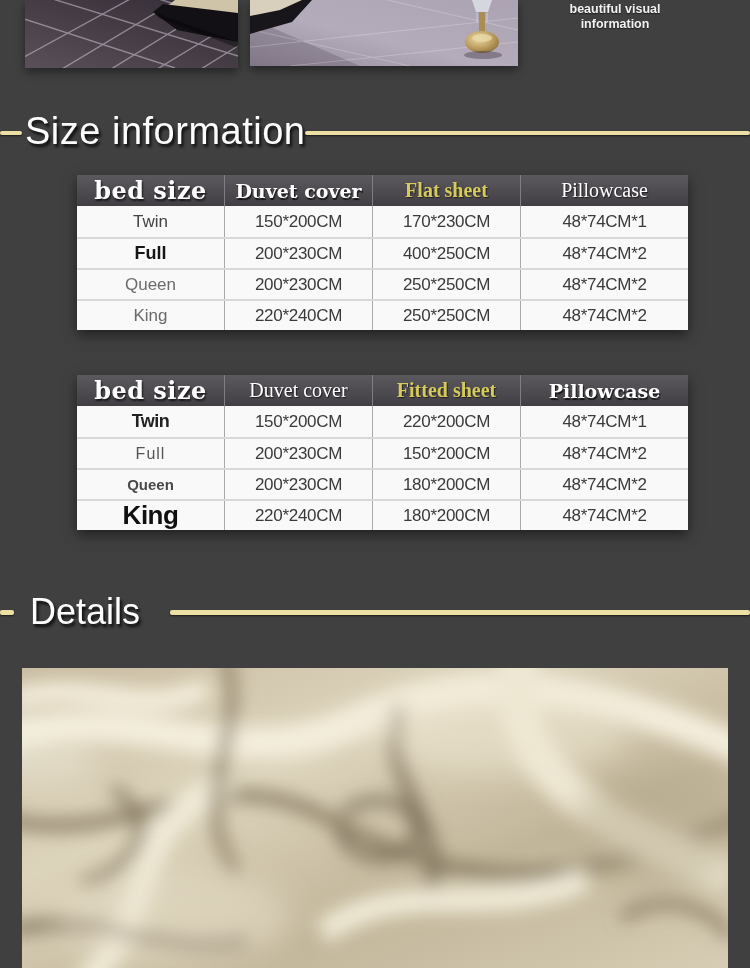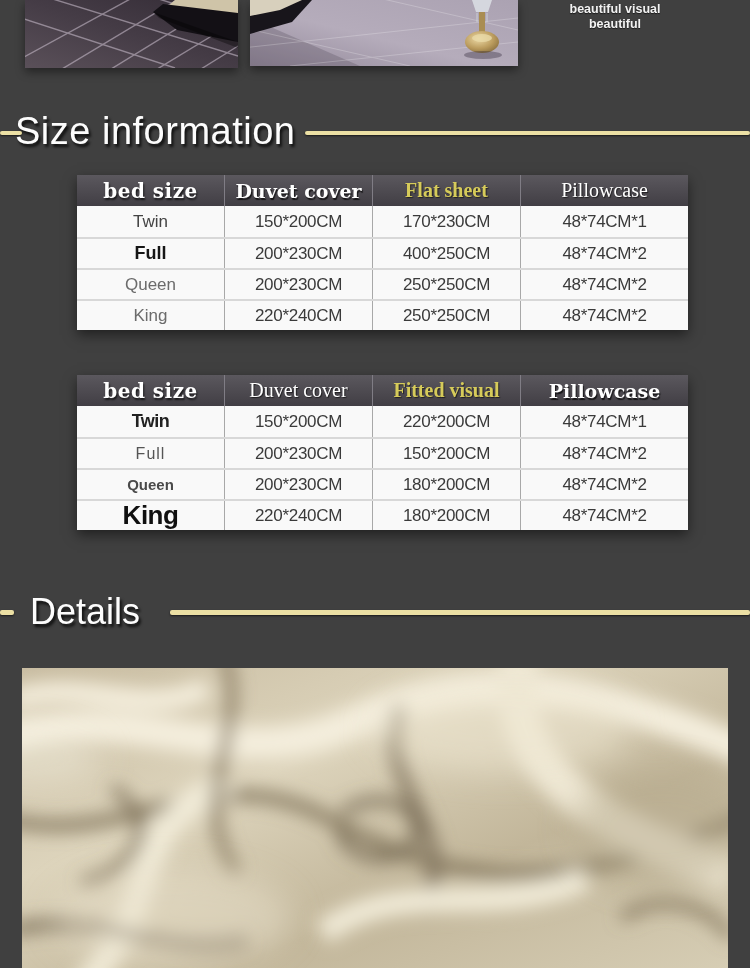--- a/index.html
+++ b/index.html
@@ -11,21 +11,21 @@
   #photo-left{left:25px;width:213px;height:68px;}
   #photo-right{left:250px;width:268px;height:66px;}
   .photo svg{display:block;}
   #tagline{position:absolute;left:540px;top:2px;width:150px;text-align:center;
            color:#f2f2f2;font-size:12.5px;font-weight:700;line-height:15px;
            text-shadow:0 1px 1px rgba(0,0,0,.6);}
 
   
   .sec-title{position:absolute;color:#fdfdfd;text-shadow:2px 3px 3px rgba(0,0,0,.8);
              white-space:nowrap;}
-  #size-title{left:15px;top:110px;font-size:38px;font-weight:400;letter-spacing:.5px;}
+  #size-title{left:25px;top:110px;font-size:38px;font-weight:400;letter-spacing:.5px;}
   #details-title{left:30px;top:591px;font-size:36px;font-weight:400;}
   .gold-line{position:absolute;background:#ece0a4;border-radius:2px;
              box-shadow:0 1px 2px rgba(0,0,0,.6);}
   #size-line-left{left:0;top:131px;width:22px;height:4px;}
   #size-line-right{left:305px;right:0;top:131px;height:4px;}
   #details-line-left{left:0;top:610px;width:14px;height:5px;}
   #details-line-right{left:170px;right:0;top:610px;height:5px;}
 
   
   .size-table{position:absolute;left:77px;width:611px;
@@ -35,21 +35,21 @@
   .tr{display:grid;grid-template-columns:148px 148px 148px 167px;}
   .tr.head{height:31px;background:linear-gradient(#5b585e,#413e44);}
   .tr.body{height:31px;background:#f9f9f9;box-sizing:border-box;}
   .tr.body + .tr.body{border-top:2px solid #d8d8d8;}
   .td{display:flex;align-items:center;justify-content:center;overflow:hidden;}
   .tr.head .td{color:#fff;border-right:1px solid #807d85;}
   .tr.head .td:last-child{border-right:none;}
   .tr.body .td{border-right:1px solid #a8a8a8;}
   .tr.body .td:last-child{border-right:none;}
 
-  .h-bed{font-family:"DejaVu Serif",serif;font-weight:700;font-size:20px;
+  .h-bed{font-family:"DejaVu Serif",serif;font-weight:700;font-size:24px;
          text-shadow:1px 2px 2px rgba(0,0,0,.7);letter-spacing:.5px;}
   .h-heavy{font-family:"DejaVu Serif",serif;font-weight:700;font-size:19px;
            text-shadow:1px 2px 1px rgba(0,0,0,.7);}
   .h-serif{font-family:"Liberation Serif",serif;font-weight:400;font-size:20px;
            text-shadow:1px 1px 1px rgba(0,0,0,.6);}
   .h-yellow{font-family:"Liberation Serif",serif;font-weight:700;font-size:20px;
             color:#d6cb5a !important;text-shadow:1px 1px 1px rgba(0,0,0,.55);}
 
   .val{font-size:17px;color:#3a3a3a;letter-spacing:-.3px;}
   .lbl{font-size:17px;color:#444;}
@@ -126,21 +126,21 @@
         <rect x="229" y="12" width="6" height="20" fill="#a98d52"></rect>
         <ellipse cx="232" cy="42" rx="17" ry="11" fill="url(#goldbase)"></ellipse>
         <ellipse cx="232" cy="38" rx="10" ry="4" fill="#e9d9a8" opacity=".8"></ellipse>
         <ellipse cx="233" cy="55" rx="19" ry="4" fill="rgba(40,32,48,.35)"></ellipse>
       </g>
     </svg>
   </div>
 
   <div id="tagline">
     <div>beautiful visual</div>
-    <div>beautiful</div>
+    <div>information</div>
   </div>
 
   <div class="sec-title" id="size-title">Size information</div>
   <div class="gold-line" id="size-line-left"></div>
   <div class="gold-line" id="size-line-right"></div>
 
   <div class="size-table" id="table-flat">
     <div class="tr head">
       <div class="td h-bed">bed size</div>
       <div class="td h-heavy">Duvet cover</div>
@@ -170,21 +170,21 @@
       <div class="td val">220*240CM</div>
       <div class="td val">250*250CM</div>
       <div class="td val">48*74CM*2</div>
     </div>
   </div>
 
   <div class="size-table" id="table-fitted">
     <div class="tr head">
       <div class="td h-bed">bed size</div>
       <div class="td h-serif">Duvet cover</div>
-      <div class="td h-yellow">Fitted visual</div>
+      <div class="td h-yellow">Fitted sheet</div>
       <div class="td h-heavy">Pillowcase</div>
     </div>
     <div class="tr body">
       <div class="td lbl lbl-twin2">Twin</div>
       <div class="td val">150*200CM</div>
       <div class="td val">220*200CM</div>
       <div class="td val">48*74CM*1</div>
     </div>
     <div class="tr body">
       <div class="td lbl lbl-full2">Full</div>

